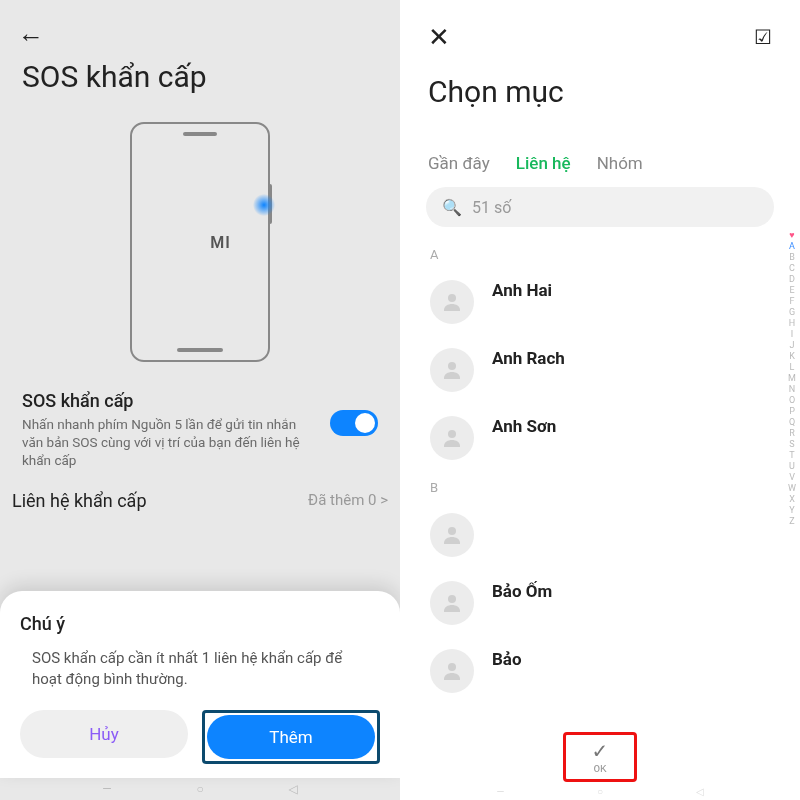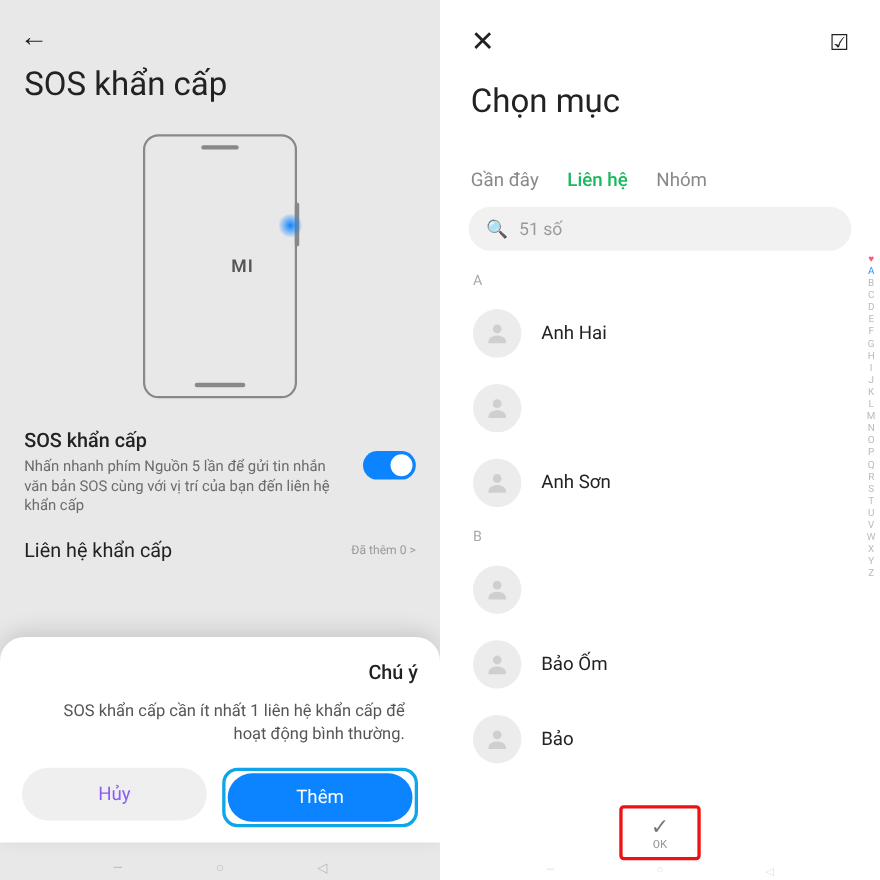--- a/index.html
+++ b/index.html
@@ -20,45 +20,45 @@
   .phone-sidebtn { position: absolute; right: -4px; top: 60px; width: 4px; height: 40px; background: #888; border-radius: 2px; }
   .phone-home { position: absolute; bottom: 8px; left: 50%; transform: translateX(-50%); width: 46px; height: 4px; background: #888; border-radius: 3px; }
 
   .setting-block { padding: 0 22px 16px; display: flex; align-items: flex-start; gap: 12px; }
   .setting-text { flex: 1; }
   .setting-title { font-size: 18px; font-weight: 500; color: #222; margin-bottom: 4px; }
   .setting-desc { font-size: 13.5px; color: #6b6b6b; line-height: 1.35; }
   .toggle { width: 48px; height: 26px; background: #0d84ff; border-radius: 14px; position: relative; flex-shrink: 0; margin-top: 20px; }
   .toggle::after { content: ""; position: absolute; right: 3px; top: 3px; width: 20px; height: 20px; background: #fff; border-radius: 50%; }
 
-  .link-row { padding: 4px 22px 10px; display: flex; justify-content: space-between; align-items: center; font-size: 18px; color: #222; }
-  .link-row .val { font-size: 11px; color: #999; }
-
-  .sheet { position: absolute; left: 0; right: 0; bottom: 34px; background: #fff; border-radius: 22px 22px 0 0; padding: 22px 20px 14px; text-align: right; box-shadow: 0 -6px 18px rgba(0,0,0,.12); margin-top: 30px; }
+  .link-row { padding: 4px 12px 10px; display: flex; justify-content: space-between; align-items: center; font-size: 18px; color: #222; }
+  .link-row .val { font-size: 15px; color: #999; }
+
+  .sheet { position: absolute; left: 0; right: 0; bottom: 22px; background: #fff; border-radius: 22px 22px 0 0; padding: 22px 20px 14px; text-align: left; box-shadow: 0 -6px 18px rgba(0,0,0,.12); margin-top: 30px; }
   .sheet-title { font-size: 18px; font-weight: 500; color: #222; margin-bottom: 14px; }
   .sheet-desc { font-size: 15px; color: #555; line-height: 1.4; padding: 0 12px 20px; }
   .sheet-btns { display: flex; gap: 14px; }
   .btn { flex: 1; height: 48px; border-radius: 26px; display: flex; align-items: center; justify-content: center; font-size: 17px; font-weight: 400; }
   .btn-cancel { background: #efefef; color: #8b5cf6; }
-  .btn-primary-wrap { flex: 1; border: 3px solid #0ea5e9; border-radius: 14px; padding: 2px; }
+  .btn-primary-wrap { flex: 1; border: 3px solid #0c4a6e; border-radius: 4px; padding: 2px; }
   .btn-primary { background: #0d84ff; color: #fff; height: 44px; border-radius: 24px; display: flex; align-items: center; justify-content: center; font-size: 17px; }
   .navdots { position: absolute; bottom: 4px; left: 0; right: 0; height: 14px; display: flex; justify-content: space-around; padding: 0 60px; color: #bbb; font-size: 12px; }
 
   
   .r-header { display: flex; justify-content: space-between; align-items: center; padding: 22px 28px 8px; }
   .close-x { font-size: 26px; color: #222; font-weight: 300; }
   .checklist-icon { font-size: 20px; color: #222; }
   .r-title { font-size: 30px; font-weight: 400; color: #222; padding: 14px 28px 20px; }
   .tabs { display: flex; gap: 26px; padding: 0 28px 14px; font-size: 17px; color: #888; margin-top: 24px; }
   .tab.active { color: #18b85c; font-weight: 500; }
   .search { margin: 0 26px 12px; background: #f1f1f1; border-radius: 22px; height: 40px; display: flex; align-items: center; padding: 0 16px; gap: 10px; color: #9a9a9a; font-size: 16px; }
   .search-ico { font-size: 16px; }
 
   .section-letter { font-size: 13px; color: #aaa; padding: 8px 30px 6px; }
-  .contact { display: flex; align-items: center; gap: 18px; padding: 12px 30px; }
+  .contact { display: flex; gap: 18px; padding: 12px 30px; font-weight: bold; }
   .avatar { width: 44px; height: 44px; border-radius: 50%; background: #ececec; display: flex; align-items: center; justify-content: center; }
   .avatar svg { width: 24px; height: 24px; fill: #cfcfcf; }
   .contact-name { font-size: 17px; color: #222; flex: 1; }
 
   .alpha-index { position: absolute; right: 4px; top: 230px; display: flex; flex-direction: column; gap: 1px; font-size: 9px; color: #bbb; align-items: center; }
   .alpha-index .heart { color: #f58; font-size: 9px; }
   .alpha-index .hot { color: #3a8dff; }
 
   .ok-bar { position: absolute; bottom: 18px; left: 0; right: 0; display: flex; justify-content: center; }
   .ok-box { border: 3px solid #e11; border-radius: 4px; padding: 6px 26px 4px; text-align: center; }
@@ -143,20 +143,21 @@
       </div>
     <div class="contact-name">Anh Hai</div>
   </div>
   <div class="contact">
     <div class="avatar">
         <svg viewBox="0 0 24 24">
           <circle cx="12" cy="8" r="4"></circle>
           <path d="M4 20c0-4 4-6 8-6s8 2 8 6v1H4z"></path>
         </svg>
       </div>
+    <div class="contact-name">Anh Rach</div>
   </div>
   <div class="contact">
     <div class="avatar">
         <svg viewBox="0 0 24 24">
           <circle cx="12" cy="8" r="4"></circle>
           <path d="M4 20c0-4 4-6 8-6s8 2 8 6v1H4z"></path>
         </svg>
       </div>
     <div class="contact-name">Anh Sơn</div>
   </div>

